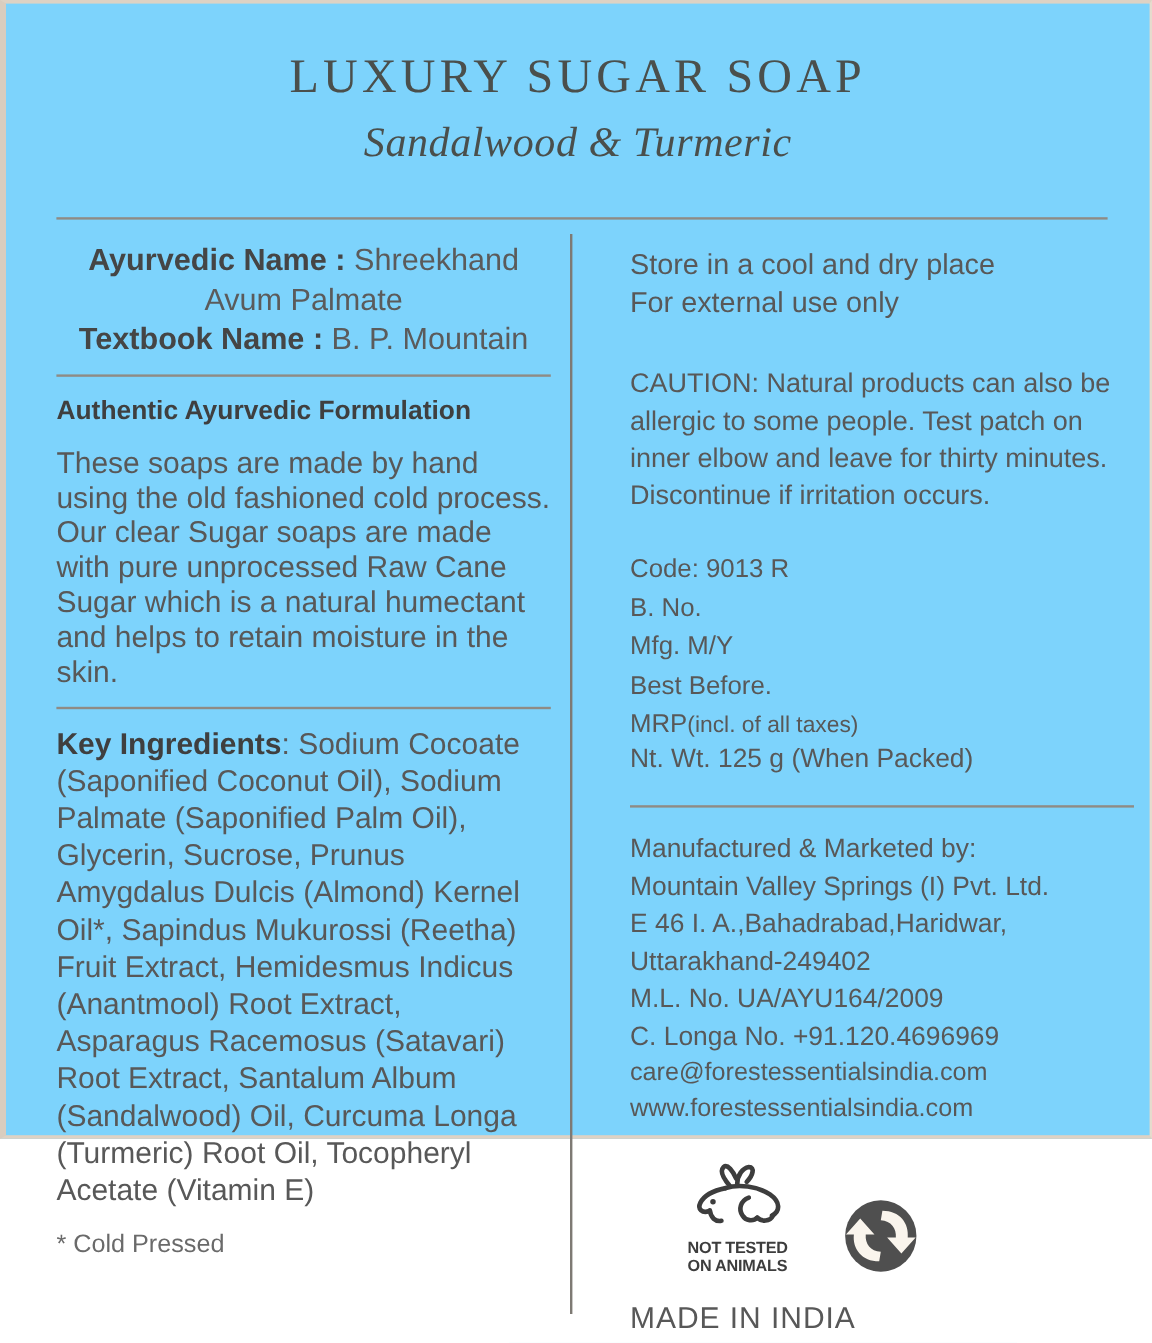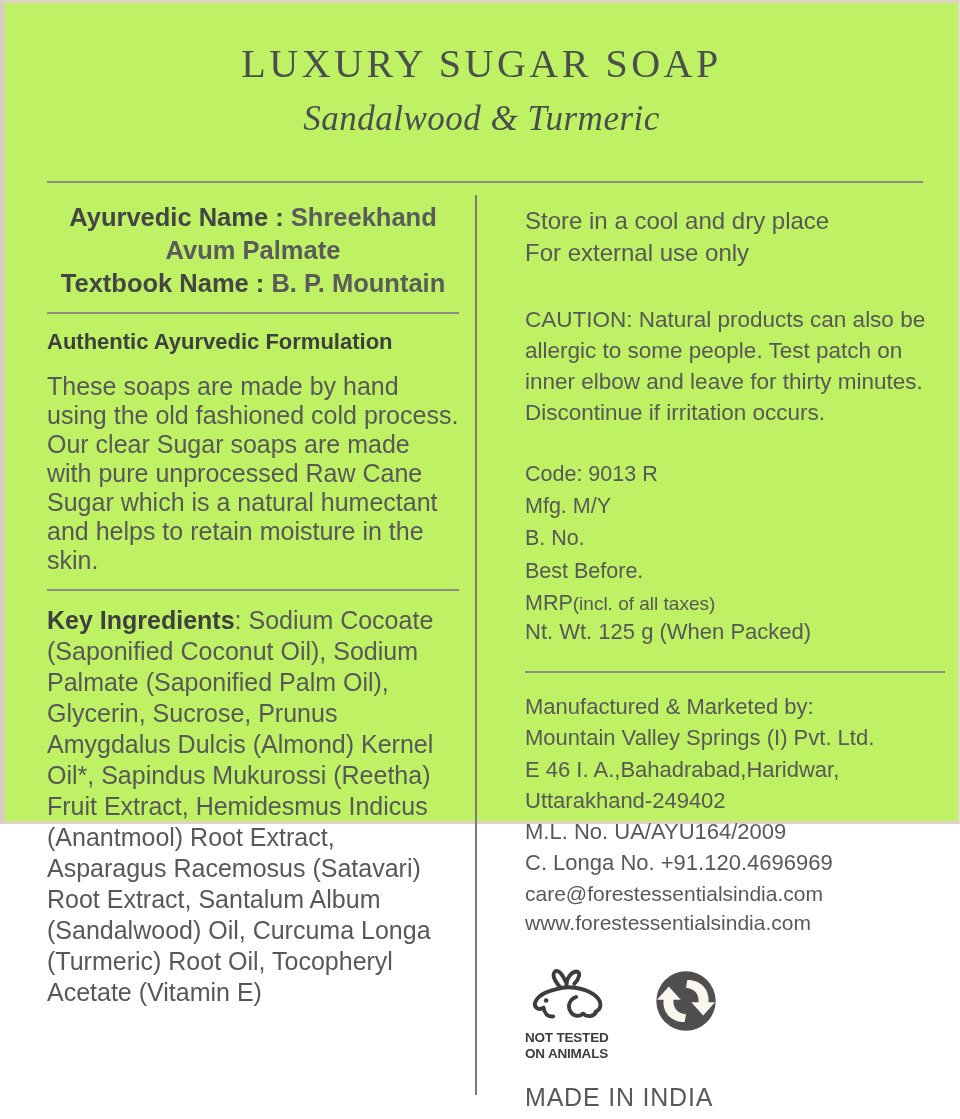--- a/index.html
+++ b/index.html
@@ -10,23 +10,23 @@
   body {
     width: 960px;
     height: 1119px;
     font-family: "Liberation Sans", sans-serif;
     overflow: hidden;
   }
 
   #label {
     position: relative;
     width: 960px;
-    height: 824px;
+    height: 949px;
     box-sizing: border-box;
-    background: #bef264;
+    background: #7dd3fc;
     border-left: 5px solid #d9cdbf;
     border-top: 3px solid #ded2c4;
     border-right: 2px solid #e6dbcd;
     border-bottom: 3px solid #ded2c4;
     color: #4c4c4c;
   }
 
   
   .header {
     padding-top: 40px;
@@ -94,21 +94,21 @@
 
   
   .name-block {
     text-align: center;
     font-size: 25.5px;
     line-height: 1.30;
     padding-top: 8px;
     padding-bottom: 6px;
   }
   .name-block .lbl { font-weight: bold; color: #454545; }
-  .name-block .val { font-weight: bold; color: #5b5b5b; }
+  .name-block .val { font-weight: normal; color: #5b5b5b; }
 
   .rule-left-1 { margin: 6px 0 14px 0; }
 
   .formulation-heading {
     font-size: 22px;
     font-weight: bold;
     color: #3f3f3f;
     line-height: 1.25;
     margin-bottom: 16px;
   }
@@ -163,23 +163,24 @@
   .mfr-block {
     font-size: 22px;
     line-height: 1.42;
     color: #585858;
   }
   .mfr-block .small { font-size: 21px; }
 
   
   .icon-row {
     display: flex;
-    align-items: flex-start;
+    align-items: flex-end;
     margin-top: 30px;
     gap: 40px;
+    margin-left: 48px;
   }
   .bunny-logo { width: 88px; }
   .bunny-caption {
     font-size: 13.5px;
     font-weight: bold;
     line-height: 1.08;
     letter-spacing: -0.2px;
     color: #3d3d3d;
     margin-top: 1px;
   }
@@ -217,35 +218,36 @@
 
       <div class="rule rule-left-1"></div>
 
       <div class="formulation-heading">Authentic Ayurvedic Formulation</div>
       <div class="formulation-body">These soaps are made by hand using the old fashioned cold process. Our clear Sugar soaps are made with pure unprocessed Raw Cane Sugar which is a natural humectant and helps to retain moisture in the skin.</div>
 
       <div class="rule rule-left-2"></div>
 
       <div class="ingredients"><span class="lbl">Key Ingredients</span><span>: Sodium Cocoate (Saponified Coconut Oil), Sodium Palmate (Saponified Palm Oil), Glycerin, Sucrose, Prunus Amygdalus Dulcis (Almond) Kernel Oil*, Sapindus Mukurossi (Reetha) Fruit Extract, Hemidesmus Indicus (Anantmool) Root Extract, Asparagus Racemosus (Satavari) Root Extract, Santalum Album (Sandalwood) Oil, Curcuma Longa (Turmeric) Root Oil, Tocopheryl Acetate (Vitamin E)</span></div>
 
+      <div class="cold-pressed">* Cold Pressed</div>
     </div>
 
     <div class="col-right">
 
       <div class="store-block">
         <div>Store in a cool and dry place</div>
         <div>For external use only</div>
       </div>
 
       <div class="caution-block">CAUTION: Natural products can also be allergic to some people. Test patch on inner elbow and leave for thirty minutes. Discontinue if irritation occurs.</div>
 
       <div class="code-block">
         <div>Code: 9013 R</div>
+        <div>B. No.</div>
         <div>Mfg. M/Y</div>
-        <div>B. No.</div>
         <div>Best Before.</div>
         <div><span>MRP</span><span class="mrp-sub">(incl. of all taxes)</span></div>
       </div>
 
       <div class="netwt">Nt. Wt.  125 g (When Packed)</div>
 
       <div class="rule rule-right"></div>
 
       <div class="mfr-block">
         <div>Manufactured &amp; Marketed by:</div>

